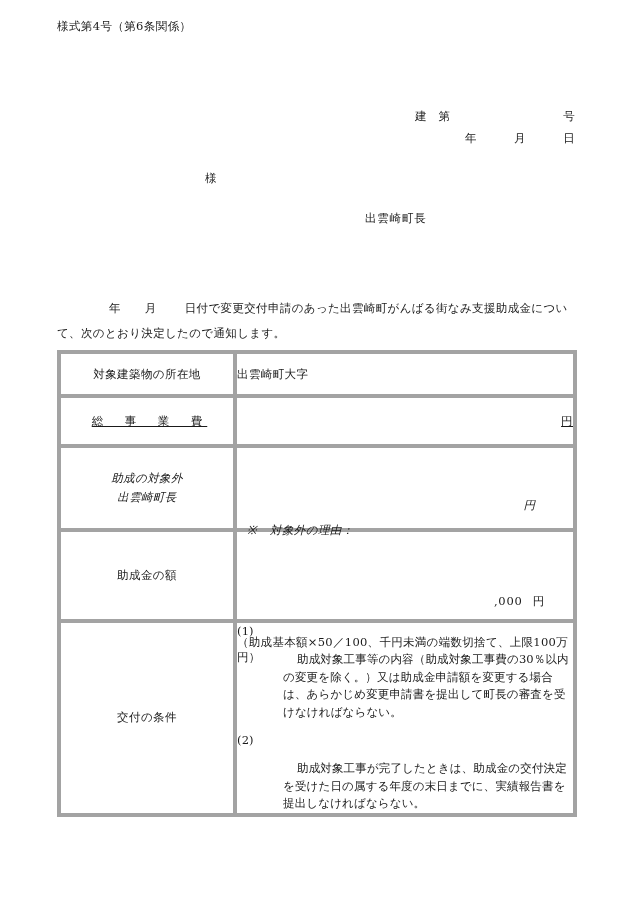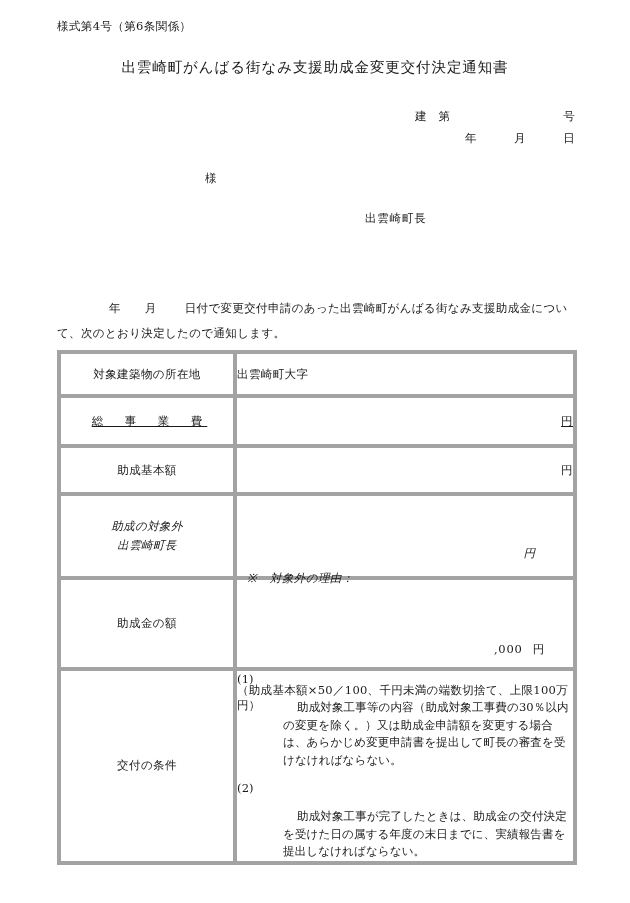--- a/index.html
+++ b/index.html
@@ -172,21 +172,20 @@
   .cond-num { flex: 0 0 auto; width: 46px; }
   .cond-txt { flex: 1 1 auto; text-indent: 14px; margin-top: 28px; }
 </style>
 </head>
 <body>
 
 <div class="page">
 
   <div class="form-no">様式第4号（第6条関係）</div>
 
-  <div class="doc-title">出雲崎町がんばる街なみ支援助成金変更交付決定通知書</div>
 
   <div class="doc-number">
     <span>建　第</span>
     <span>号</span>
   </div>
 
   <div class="doc-date">
     <span>年</span>
     <span>月</span>
     <span>日</span>
@@ -210,24 +209,20 @@
       <tr class="r1">
         <td class="lbl">対象建築物の所在地</td>
         <td class="val-left">出雲崎町大字</td>
       </tr>
 
       <tr class="r2">
         <td class="lbl lbl-wide">総　事　業　費</td>
         <td class="yen-right">円</td>
       </tr>
 
-      <tr class="r3">
-        <td class="lbl">助成基本額</td>
-        <td class="yen-right">円</td>
-      </tr>
 
       <tr class="r4">
         <td class="lbl" style="width:110px">
           <div>助成の対象外</div>
           <div>出雲崎町長</div>
         </td>
         <td>
           <div class="excl-cell">
             <span class="excl-yen">円</span>
             <span class="excl-reason"><span>※</span><span class="sp"></span><span>対象外の理由：</span></span>

